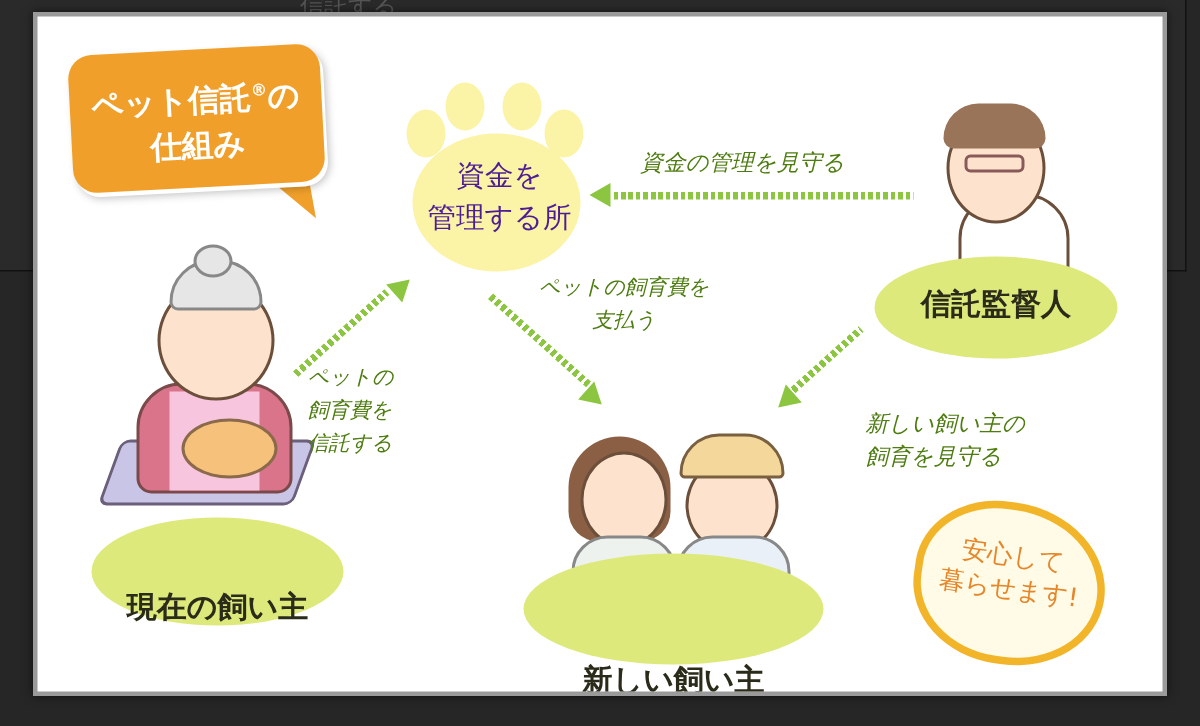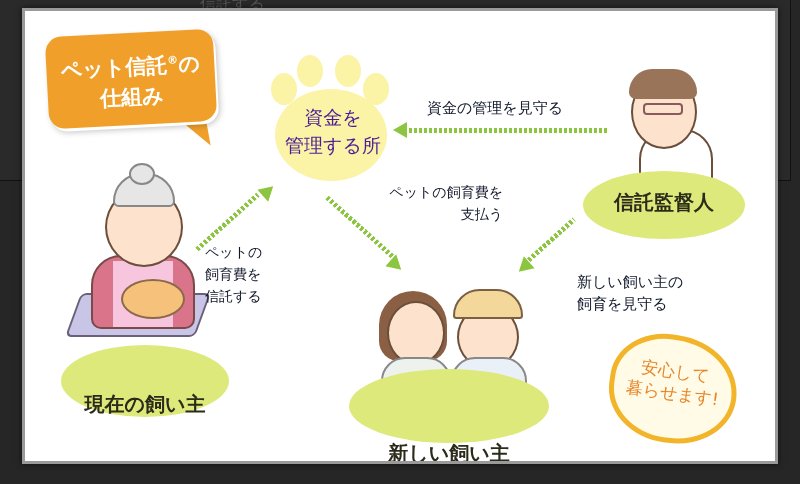--- a/index.html
+++ b/index.html
@@ -32,21 +32,21 @@
   .title-tail {
     left:160px; top:100px; width:0; height:0;
     border-left:18px solid transparent; border-right:10px solid transparent;
     border-top:38px solid #f0a02a; transform:rotate(-25deg);
   }
   .title-bubble sup { font-size:11px; }
   .paw { background:#fbf3a6; border-radius:50%; }
   .label-dark { color:#4c1d95; font-size:17px; line-height:24px; }
   .oval { background:#dde97a; border-radius:50%; }
   .oval-label { color:#2b2b1a; font-size:20px; font-weight:bold; text-align:center; }
-  .note { color:#0f172a; font-size:14px; line-height:22px; }
+  .note { color:#4d7c0f; font-size:14px; line-height:22px;font-style:italic; }
   .dots { height:5px; background:repeating-linear-gradient(90deg,#8cc53f 0 3px,transparent 3px 5px); transform-origin:left center; }
   .arrowhead { width:0; height:0; border-top:8px solid transparent; border-bottom:8px solid transparent; }
   .cloud {
     background:#fffbe6; border:5px solid #f2b52a; border-radius:46% 54% 50% 50%;
     color:#e6862a; font-size:17px; text-align:center; line-height:22px; box-sizing:border-box;
     padding-top:20px; transform:rotate(8deg);
   }
   .person-head { border-radius:50%; background:#fde3cd; border:2px solid #6b4f3b; }
 </style>
 </head>
@@ -104,21 +104,21 @@
   <div class="abs dots" style="left:172px;top:236px;width:82px;transform:rotate(-42deg);"></div>
   <div class="abs arrowhead" style="left:236px;top:172px;border-left:14px solid #8cc53f;transform:rotate(-42deg);"></div>
   <div class="abs note" style="left:180px;top:230px;">
     <div>ペットの</div>
     <div>飼育費を</div>
     <div>信託する</div>
   </div>
 
   <div class="abs dots" style="left:302px;top:184px;width:88px;transform:rotate(42deg);"></div>
   <div class="abs arrowhead" style="left:364px;top:246px;border-left:14px solid #8cc53f;transform:rotate(42deg);"></div>
-  <div class="abs note" style="left:328px;top:170px;text-align:right;width:150px;">
+  <div class="abs note" style="left:316px;top:170px;text-align:center;width:150px;">
     <div>ペットの飼育費を</div>
     <div>支払う</div>
   </div>
 
   <div class="abs dots" style="left:500px;top:250px;width:66px;transform:rotate(-42deg);"></div>
   <div class="abs arrowhead" style="left:492px;top:248px;border-right:14px solid #8cc53f;transform:rotate(-42deg);"></div>
   <div class="abs note" style="left:552px;top:244px;font-size:15px;margin-top:16px;">
     <div>新しい飼い主の</div>
     <div>飼育を見守る</div>
   </div>

